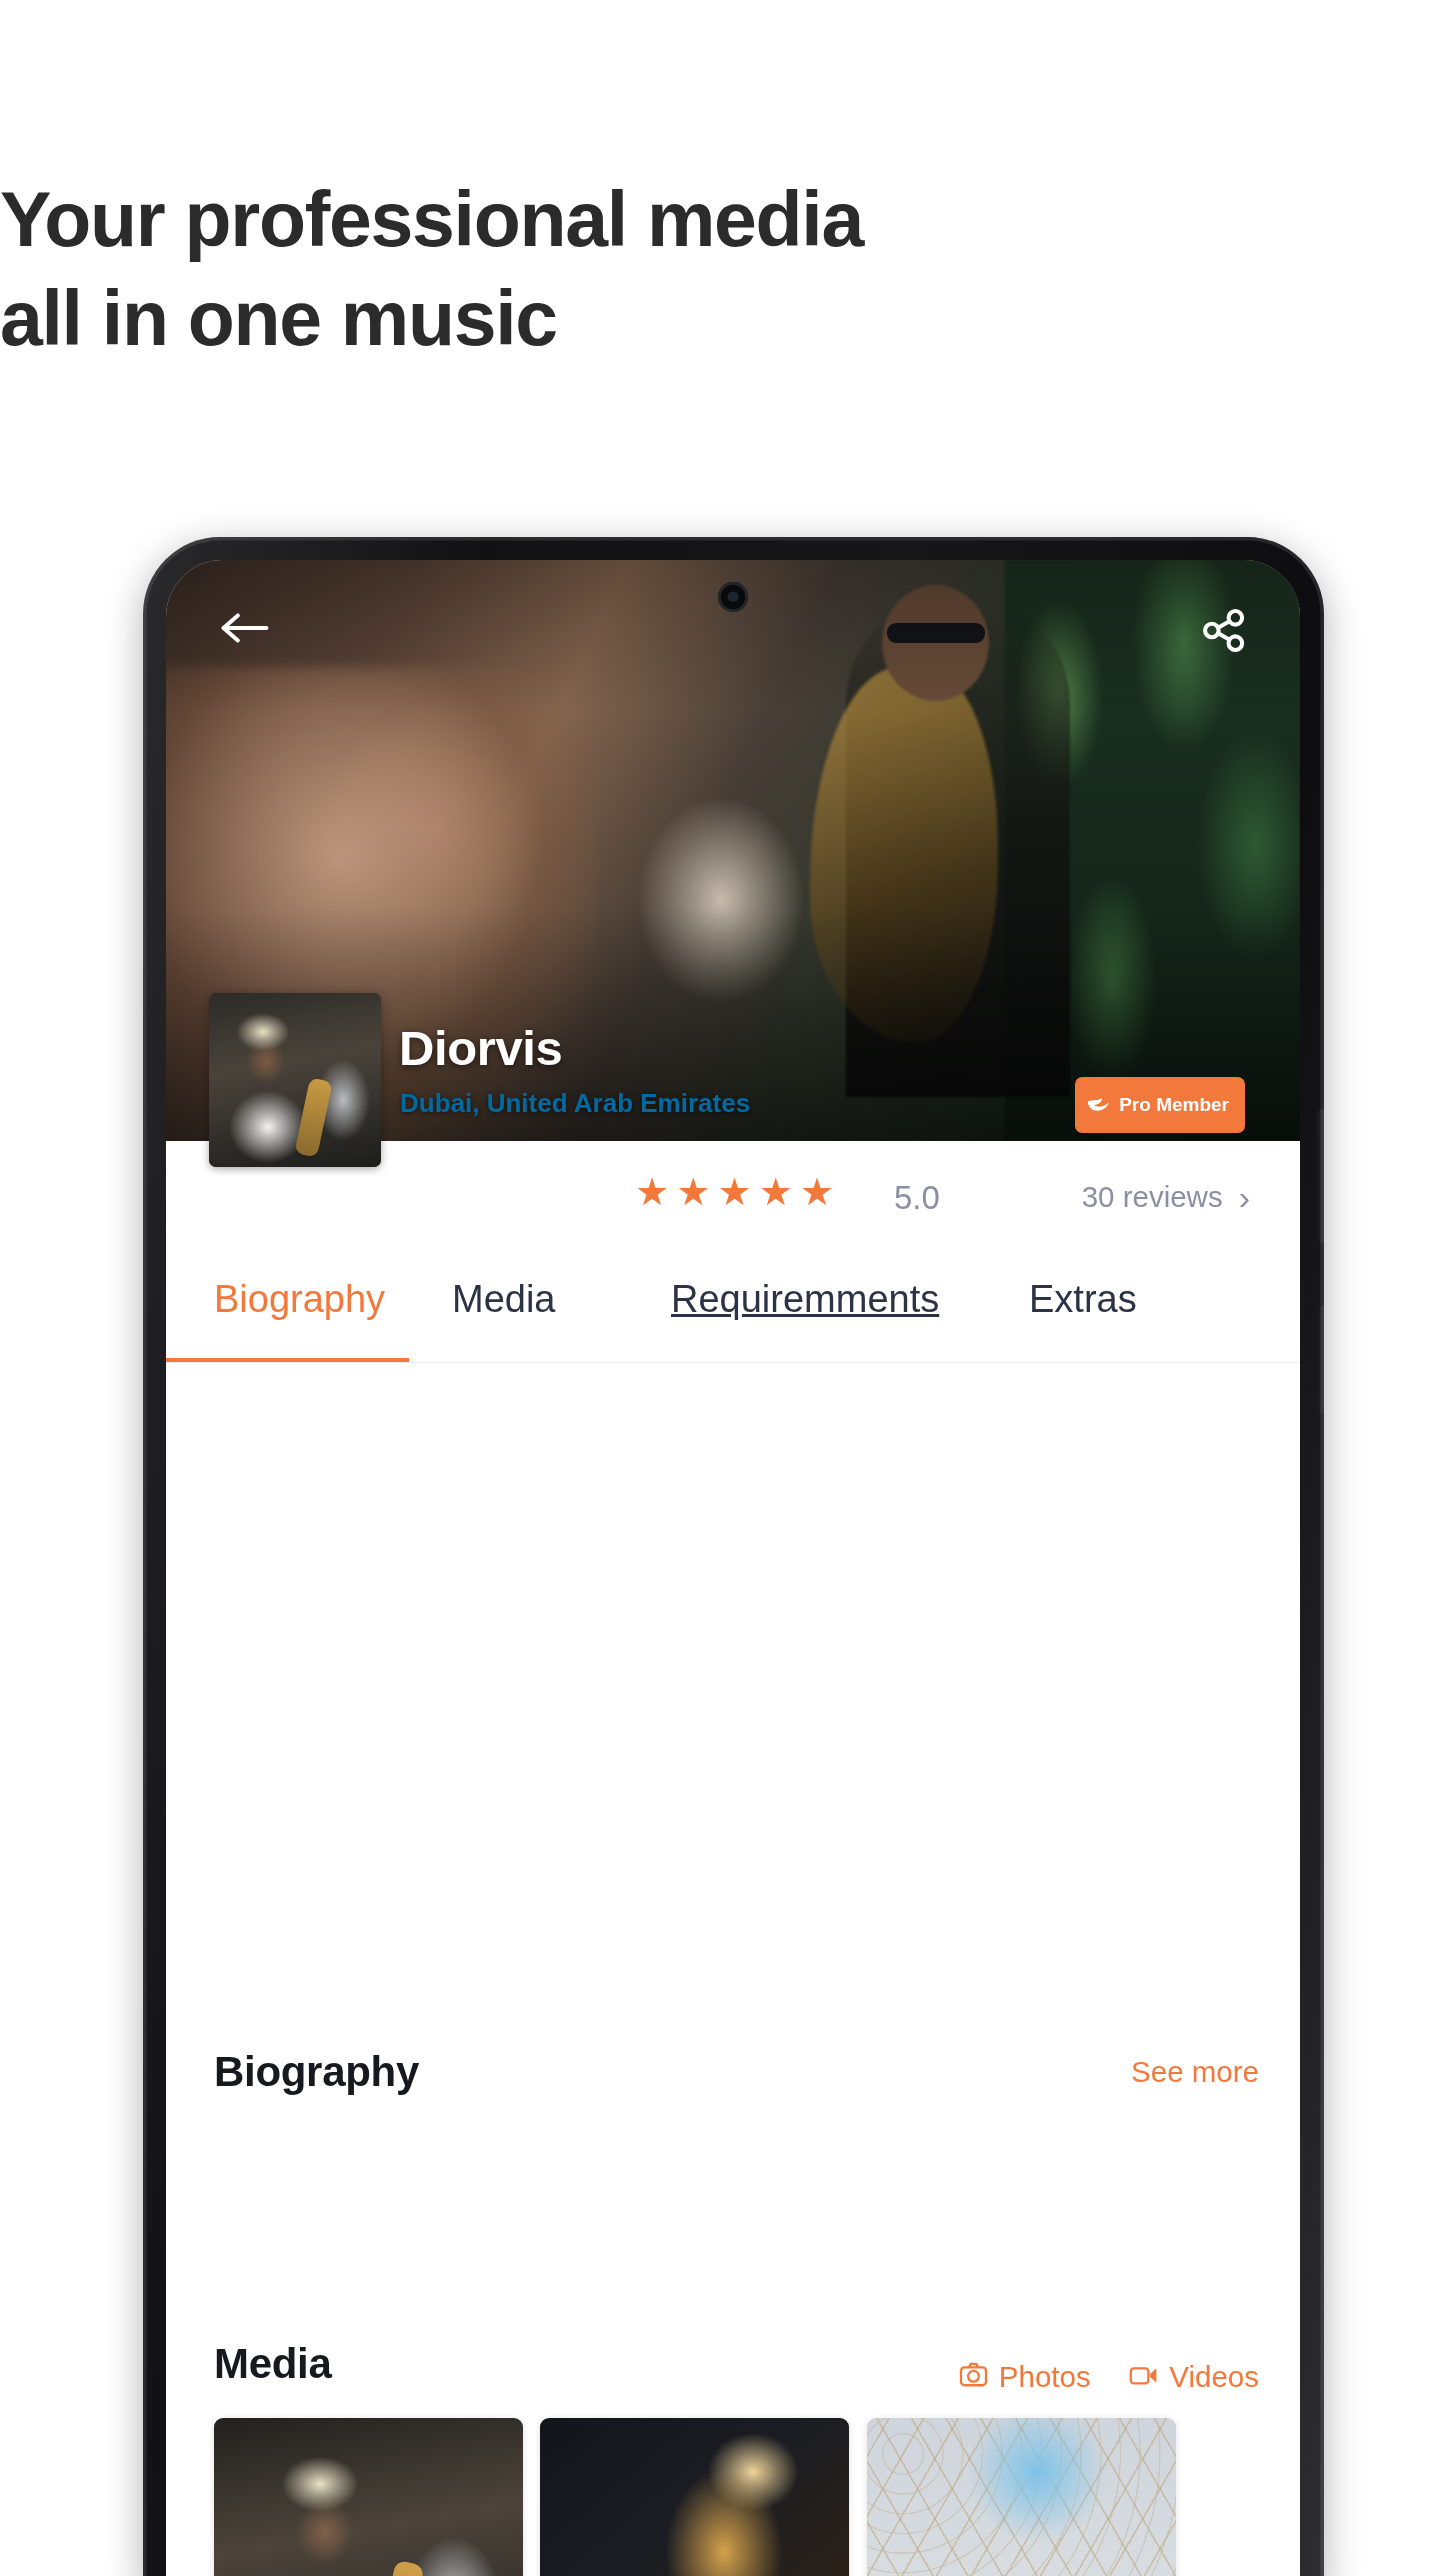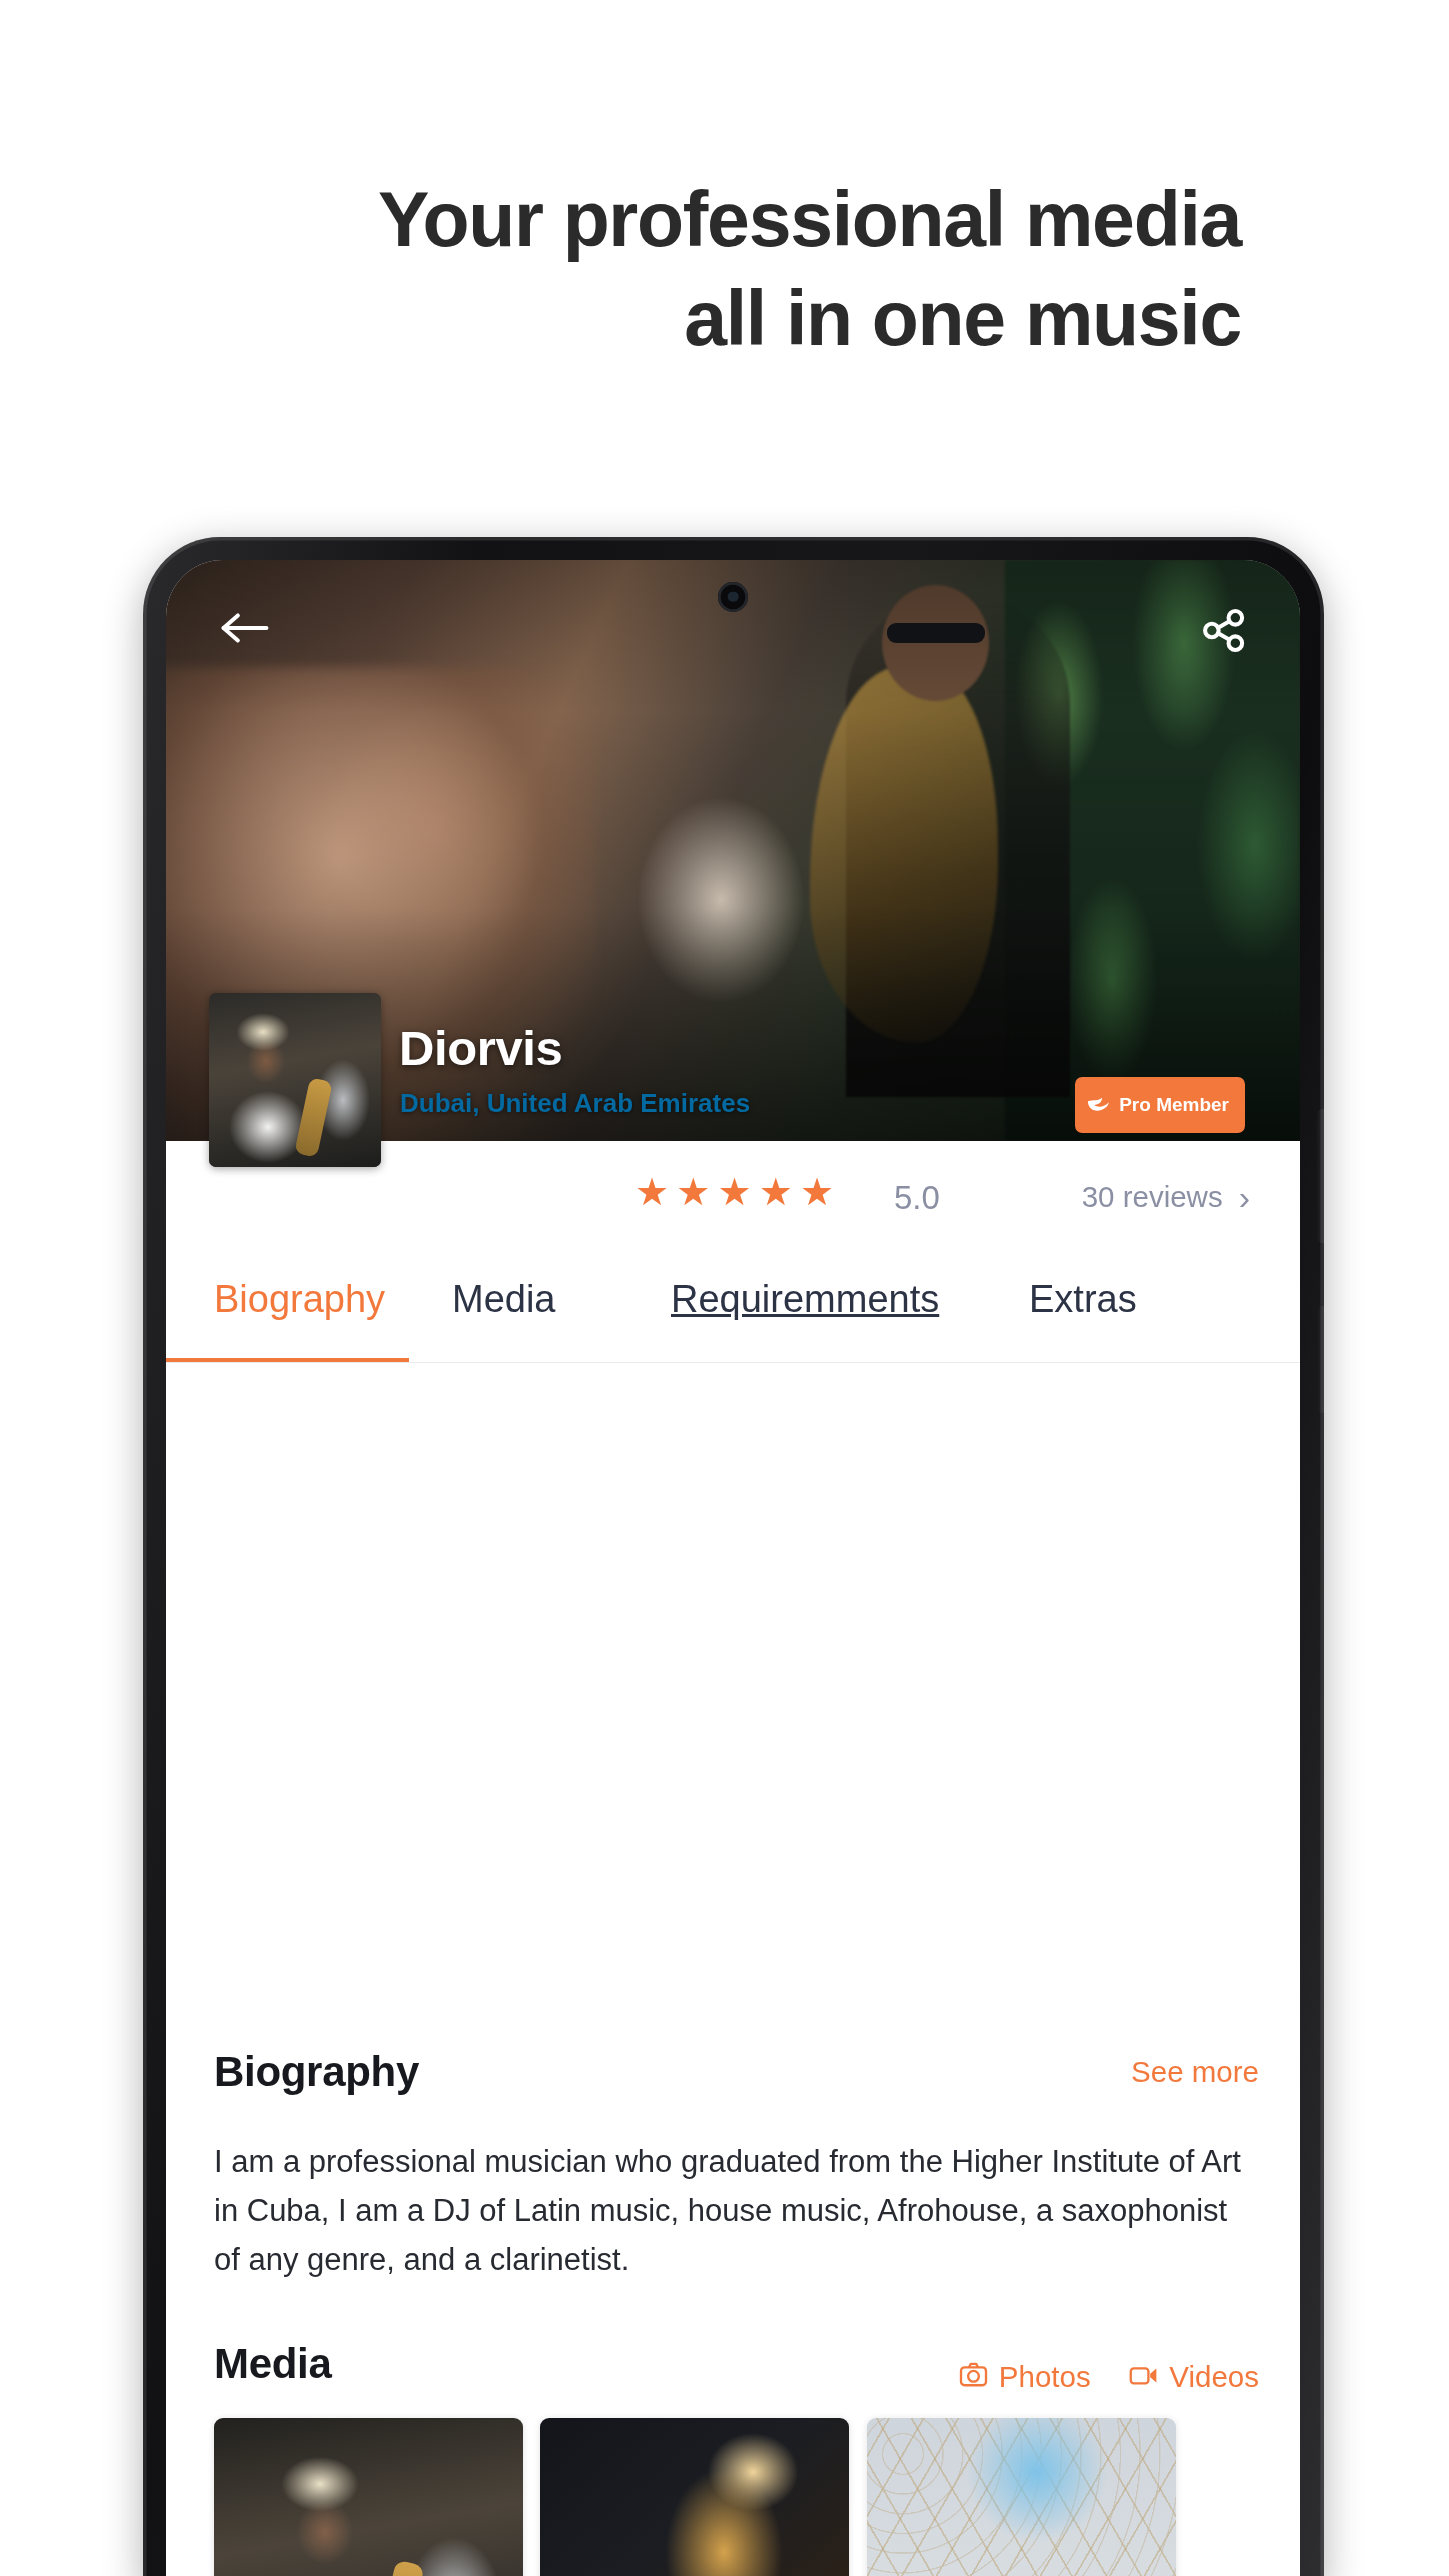--- a/index.html
+++ b/index.html
@@ -14,21 +14,21 @@
     overflow: hidden;
     font-family: "Liberation Sans", sans-serif;
   }
 
   
   .headline {
     position: absolute;
     top: 170px;
     left: 0;
     width: 1241px;
-    text-align: right;
+    text-align: left;
     color: #2b2b2b;
     font-family: "Liberation Sans", sans-serif;
     font-weight: bold;
     font-size: 77px;
     line-height: 1.28;
     letter-spacing: -1.3px;
   }
   .headline .l2 { display: block; }
 
   
@@ -518,21 +518,20 @@
       </div>
     </div>
 
     <div class="content">
 
       <div class="sec-head" style="top:685px;">
         <div class="sec-title">Biography</div>
         <div class="see-more">See more</div>
       </div>
 
-      <div class="bio-text">I am a professional musician who graduated from the Higher Institute of Art in Cuba, I am a DJ of Latin music, house music, Afrohouse, a saxophonist of any genre, and a clarinetist.</div>
 
       <div class="sec-head" style="top:970px;">
         <div class="sec-title">Media</div>
         <div class="media-actions">
           <div class="media-act">
             <span>
               <svg width="29" height="25" viewBox="0 0 32 28" fill="none">
                 <rect x="2" y="6" width="28" height="20" rx="4" stroke="#F2783C" stroke-width="2.6"></rect>
                 <path d="M11 6 L13 2 H19 L21 6" stroke="#F2783C" stroke-width="2.6" stroke-linejoin="round" fill="none"></path>
                 <circle cx="16" cy="16" r="6" stroke="#F2783C" stroke-width="2.6"></circle>

